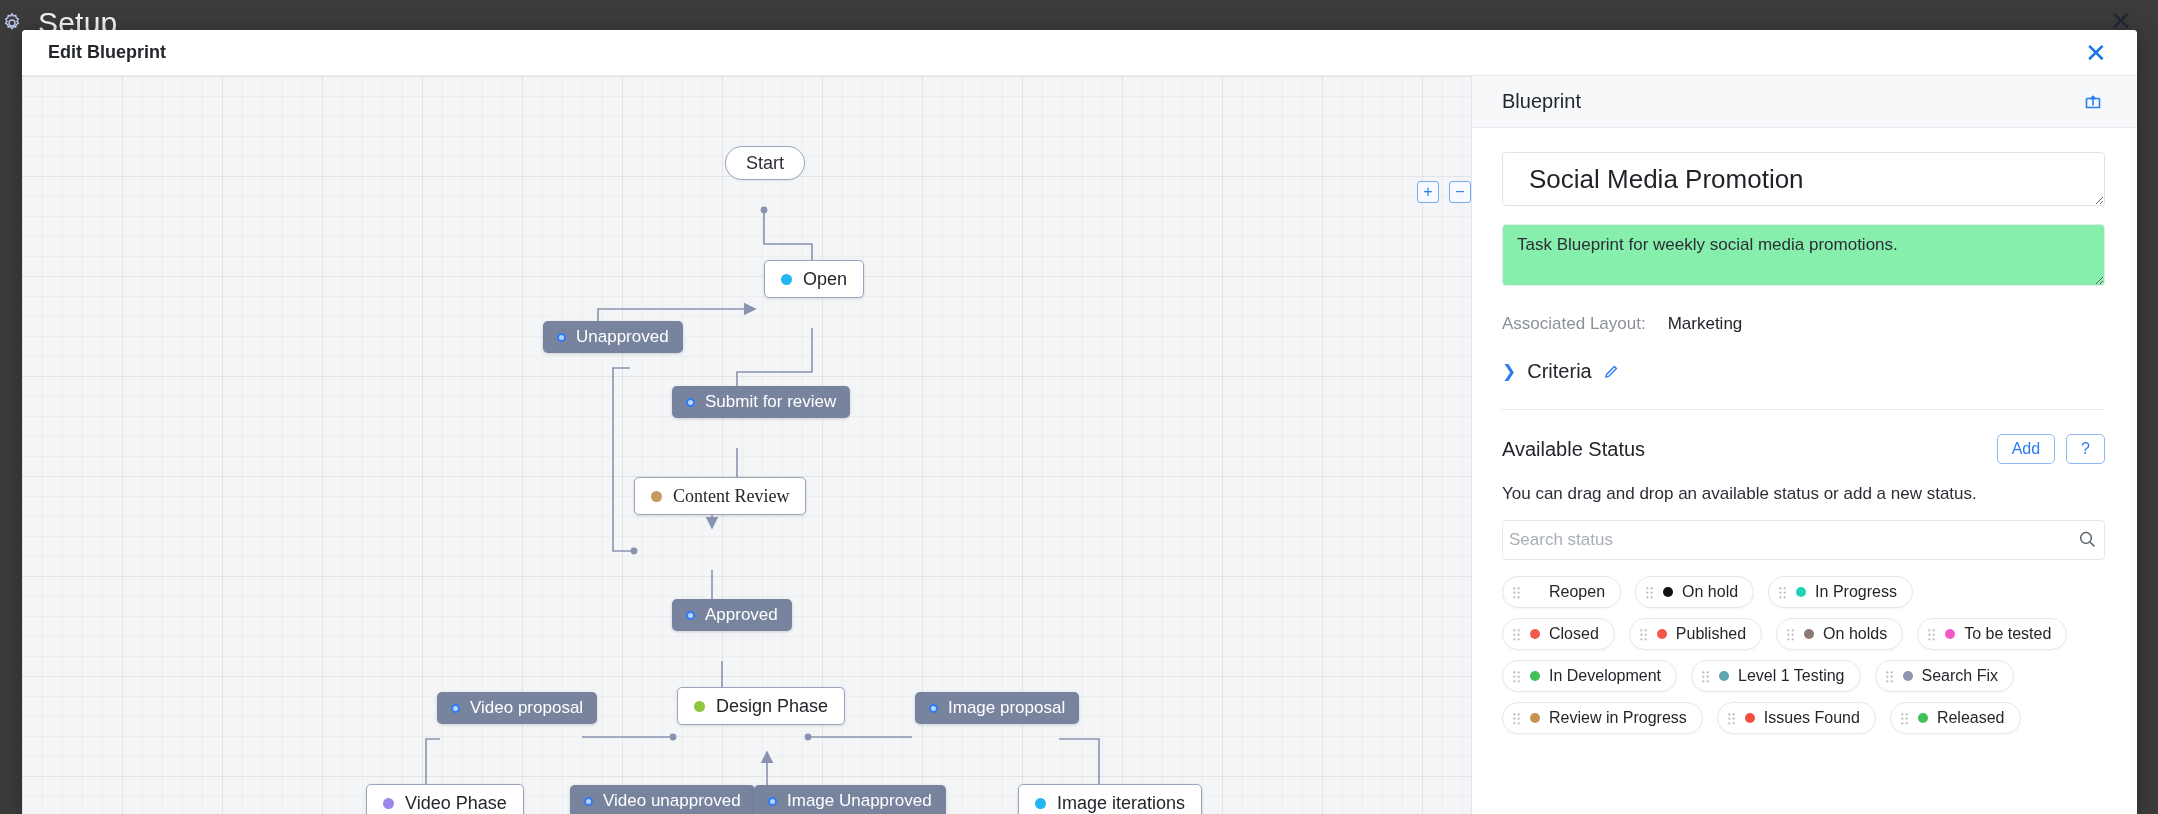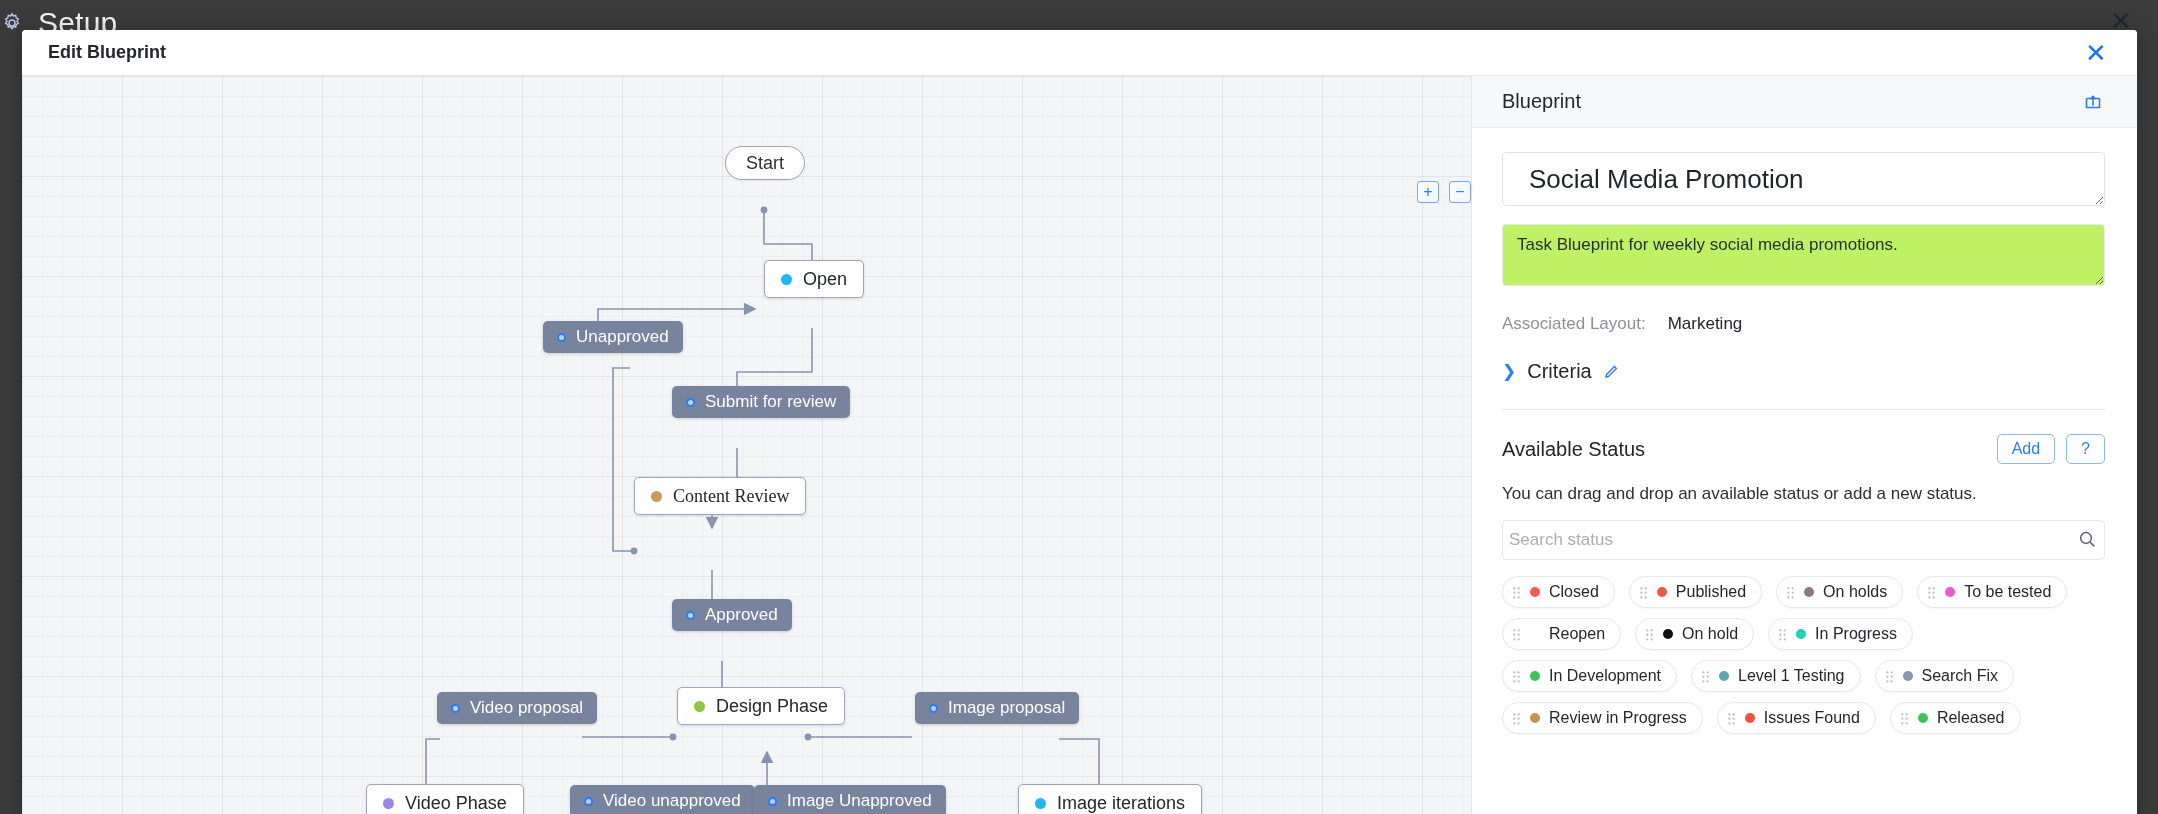--- a/index.html
+++ b/index.html
@@ -96,21 +96,21 @@
   #export-icon { color: #2b7cf0; cursor: pointer; display: flex; }
 
   #bp-content { padding: 24px 32px 0 30px; }
   #bp-name {
     width: 100%; height: 54px; border: 1px solid #dfe2e8; border-radius: 4px;
     font-size: 26px; color: #1f2328; padding: 6px 26px; outline: none;
     font-family: "Liberation Sans", sans-serif; resize: vertical; overflow: hidden; line-height: 40px;
   }
   #bp-desc {
     margin-top: 14px; width: 100%; height: 62px; border: 1px solid #e6e8ec; border-radius: 4px;
-    background: #bef264; font-size: 17px; color: #2c2f36; padding: 10px 14px; outline: none;
+    background: #86efac; font-size: 17px; color: #2c2f36; padding: 10px 14px; outline: none;
     font-family: "Liberation Sans", sans-serif; resize: vertical;
   }
   #assoc-row { margin-top: 24px; display: flex; align-items: center; gap: 22px; font-size: 17px; }
   #assoc-label { color: #8b9099; }
   #assoc-value { color: #23262b; }
   #criteria-row { margin-top: 26px; display: flex; align-items: center; gap: 11px; cursor: pointer; }
   #criteria-caret { color: #2b7cf0; font-size: 17px; }
   #criteria-label { font-size: 20px; color: #23262b; }
   #criteria-edit { color: #2b7cf0; display: flex; cursor: pointer; }
 
@@ -338,54 +338,54 @@
               <circle cx="9" cy="9" r="5.4"></circle>
                 <path d="M13.2 13.2L17.4 17.4"></path>
             </svg>
           </span>
         </div>
 
         <div id="chip-rows">
             <div class="chip-row">
               <div class="chip">
                 <span class="grip"></span>
+                <span class="chip-dot"></span>
+                <span>Reopen</span>
+              </div>
+              <div class="chip">
+                <span class="grip"></span>
+                <span class="chip-dot" style="background: rgb(16, 17, 20);"></span>
+                <span>On hold</span>
+              </div>
+              <div class="chip">
+                <span class="grip"></span>
+                <span class="chip-dot" style="background: rgb(31, 211, 181);"></span>
+                <span>In Progress</span>
+              </div>
+            </div>
+            <div class="chip-row">
+              <div class="chip">
+                <span class="grip"></span>
                 <span class="chip-dot" style="background: rgb(243, 91, 79);"></span>
                 <span>Closed</span>
               </div>
               <div class="chip">
                 <span class="grip"></span>
                 <span class="chip-dot" style="background: rgb(243, 86, 74);"></span>
                 <span>Published</span>
               </div>
               <div class="chip">
                 <span class="grip"></span>
                 <span class="chip-dot" style="background: rgb(142, 122, 114);"></span>
                 <span>On holds</span>
               </div>
               <div class="chip">
                 <span class="grip"></span>
                 <span class="chip-dot" style="background: rgb(245, 86, 200);"></span>
                 <span>To be tested</span>
-              </div>
-            </div>
-            <div class="chip-row">
-              <div class="chip">
-                <span class="grip"></span>
-                <span class="chip-dot"></span>
-                <span>Reopen</span>
-              </div>
-              <div class="chip">
-                <span class="grip"></span>
-                <span class="chip-dot" style="background: rgb(16, 17, 20);"></span>
-                <span>On hold</span>
-              </div>
-              <div class="chip">
-                <span class="grip"></span>
-                <span class="chip-dot" style="background: rgb(31, 211, 181);"></span>
-                <span>In Progress</span>
               </div>
             </div>
             <div class="chip-row">
               <div class="chip">
                 <span class="grip"></span>
                 <span class="chip-dot" style="background: rgb(63, 194, 90);"></span>
                 <span>In Development</span>
               </div>
               <div class="chip">
                 <span class="grip"></span>

